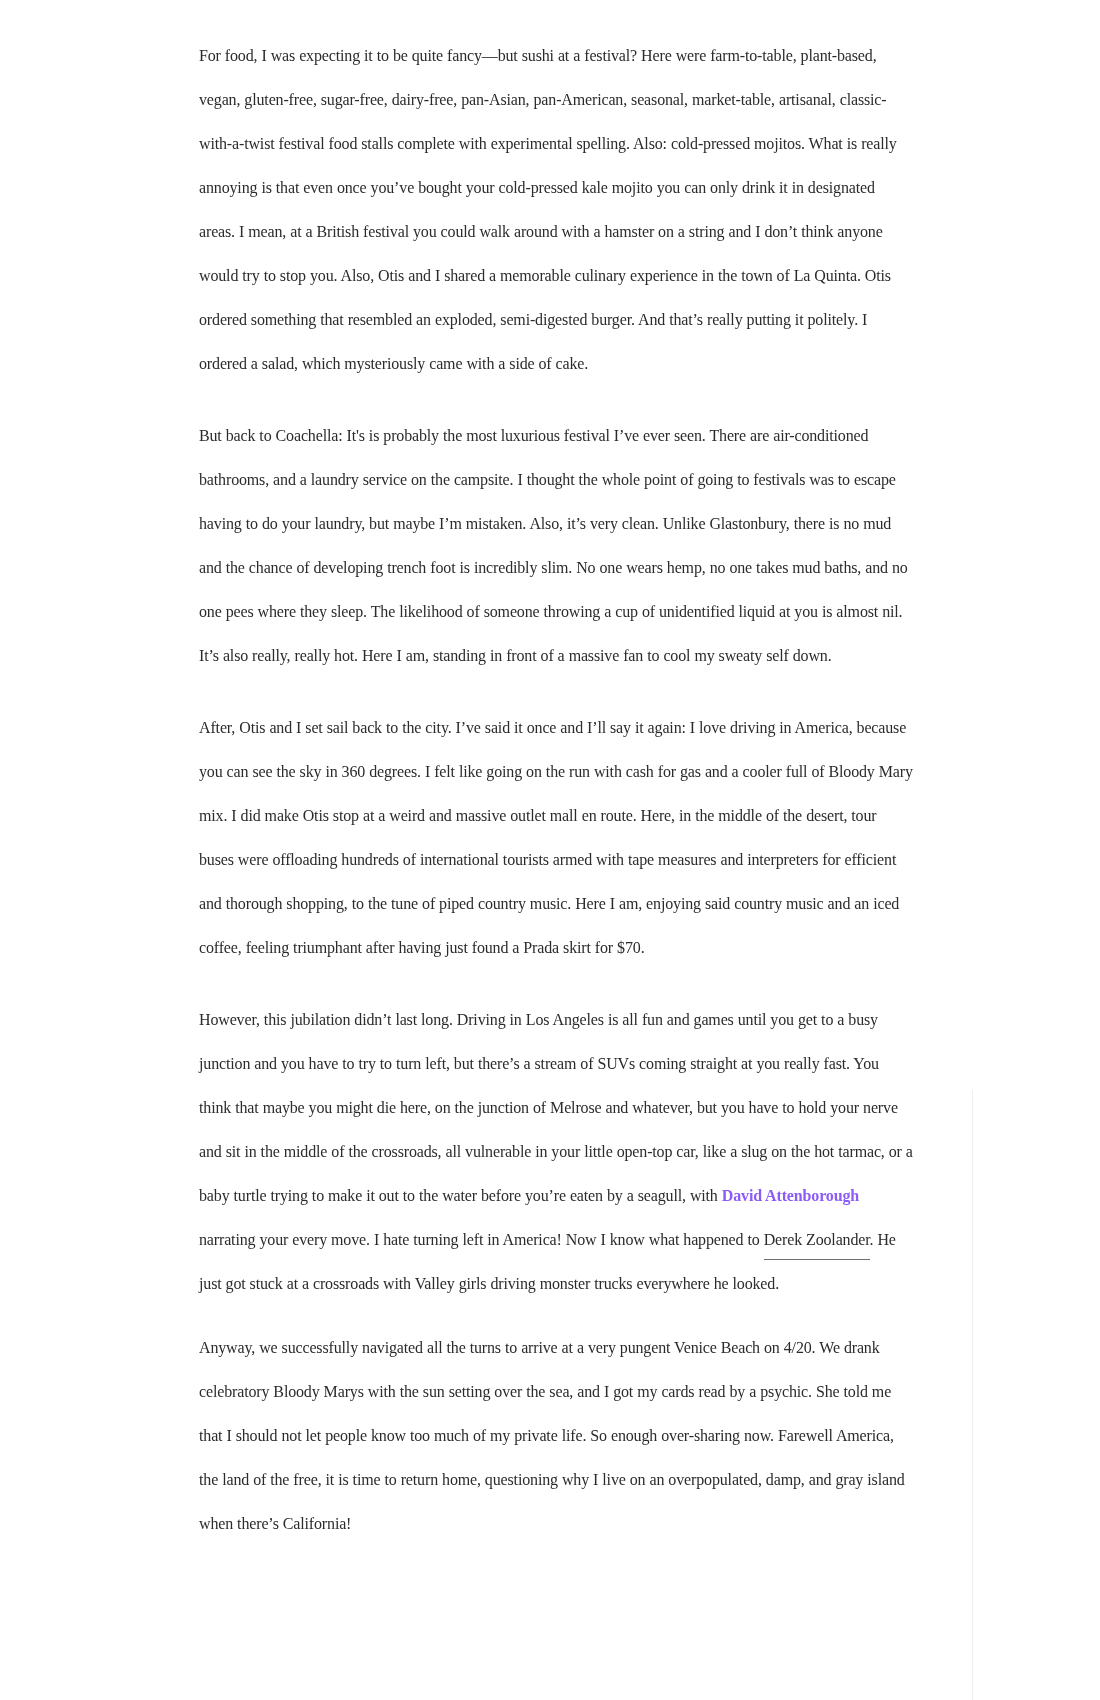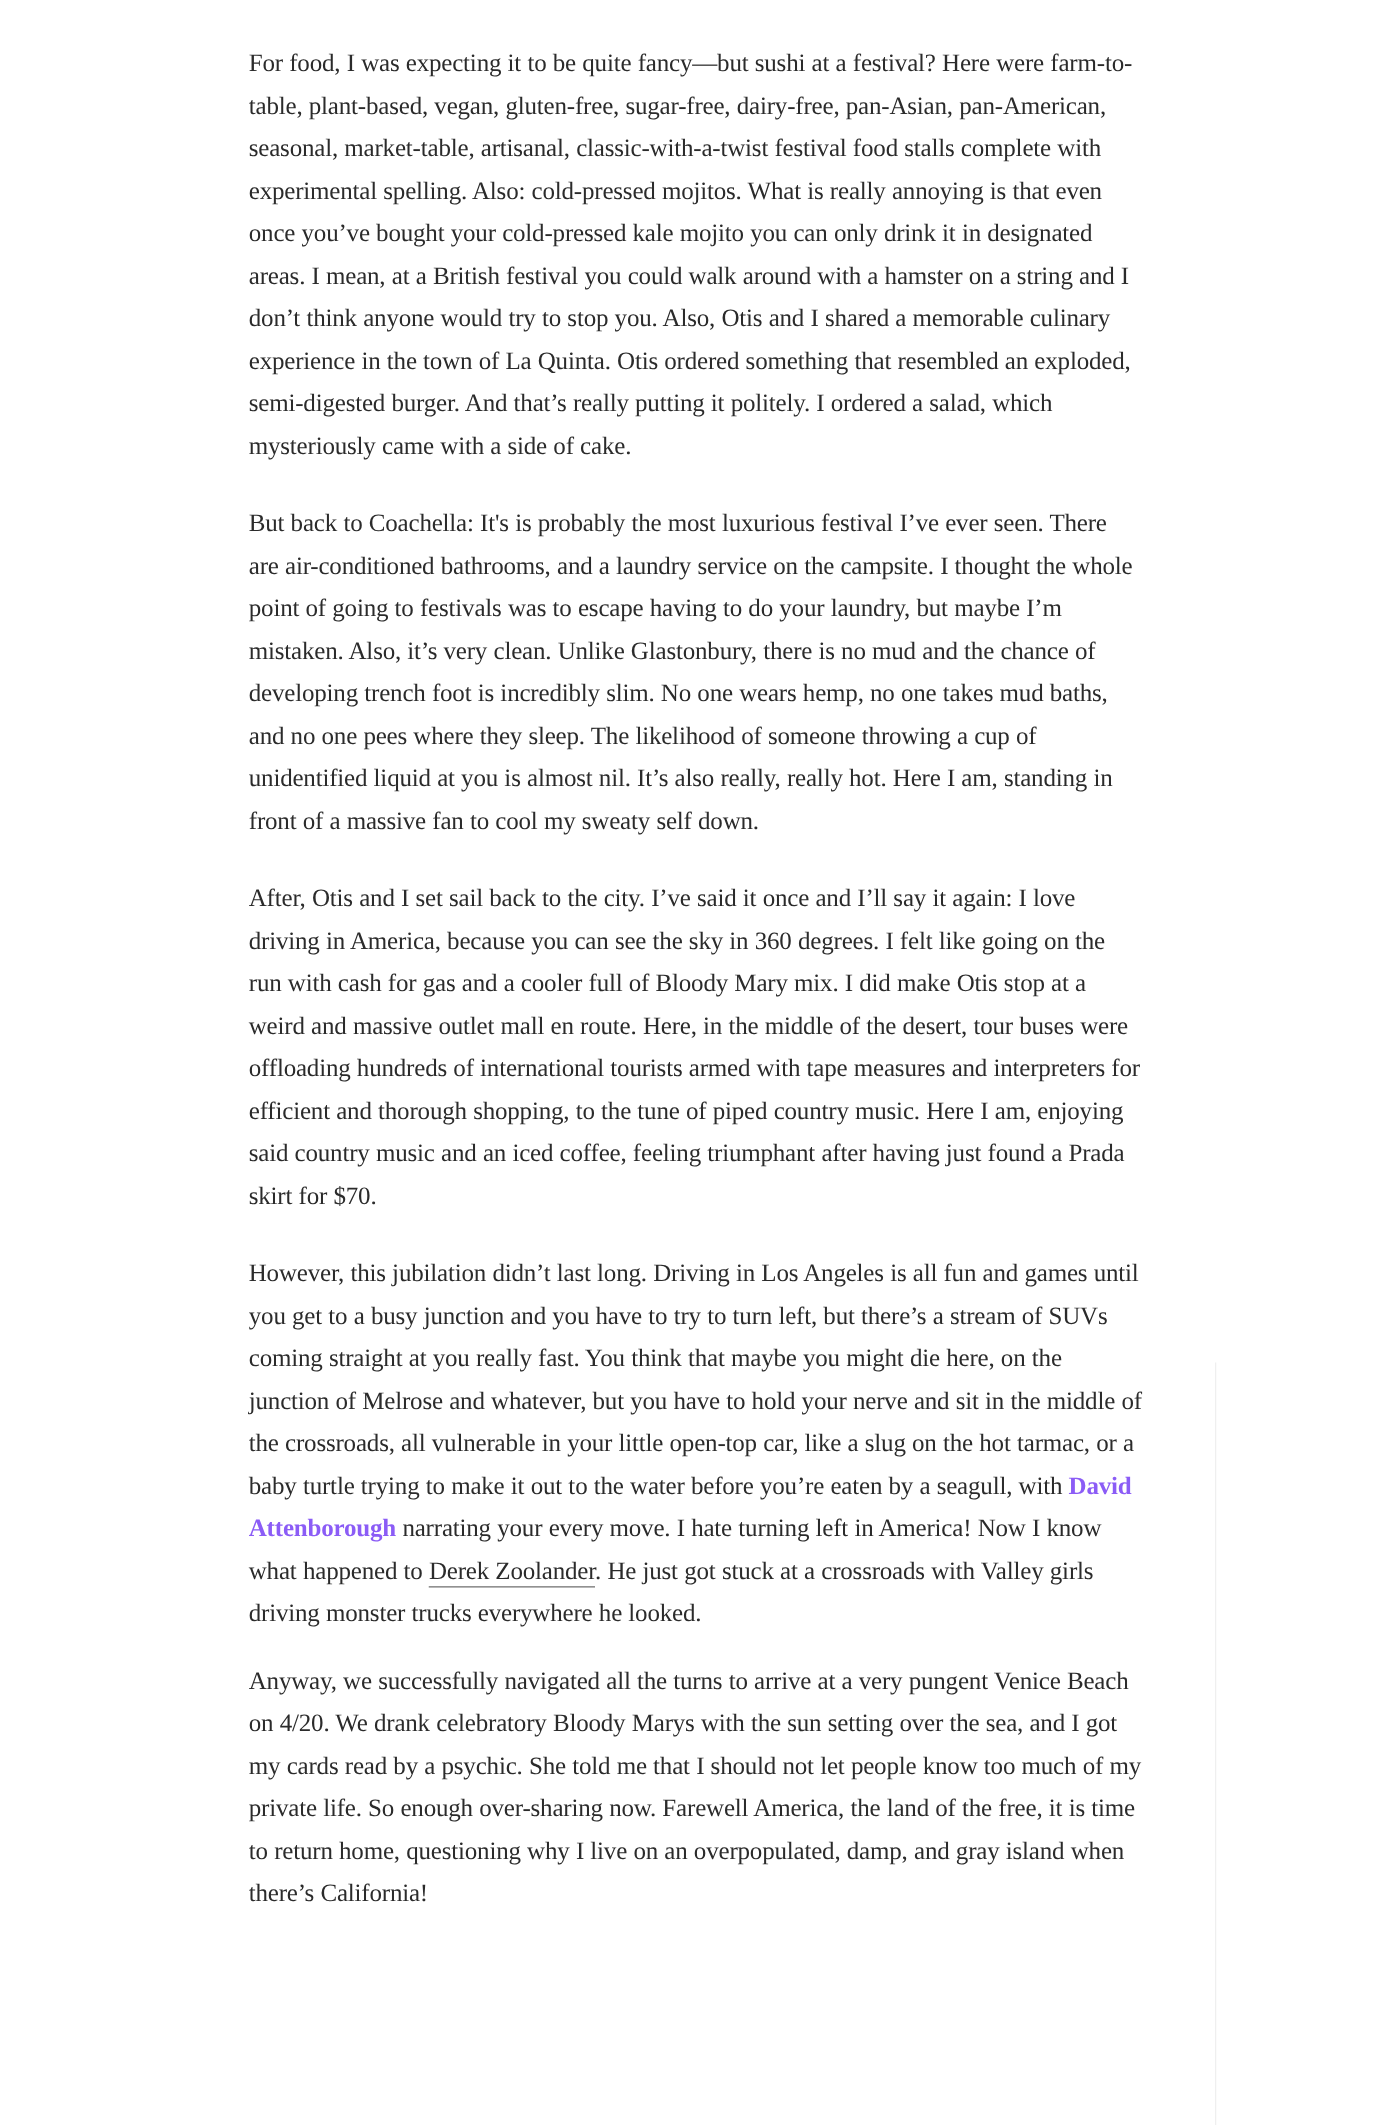--- a/index.html
+++ b/index.html
@@ -16,37 +16,37 @@
       color: #2b2b2b;
     }
     .article {
       position: absolute;
       left: 199px;
       top: 34px;
       width: 715px;
     }
     .article p {
       margin: 0 0 28px 0;
-      font-size: 20px;
-      line-height: 34px;
+      font-size: 16px;
+      line-height: 44px;
       letter-spacing: -0.15px;
       word-spacing: 0.2px;
     }
     .article p.tight {
       margin-bottom: 20px;
     }
     .bold-name {
       font-weight: bold;
       color: #8b5cf6;
     }
     .inline-link {
       color: #2b2b2b;
       text-decoration: none;
       border-bottom: 1.5px solid #6e6e6e;
-      padding-bottom: 1px;
+      padding-bottom: 11px;
     }
     .side-rule {
       position: absolute;
       left: 972px;
       top: 1090px;
       width: 1px;
       height: 610px;
       background: #efefef;
     }
   </style>

